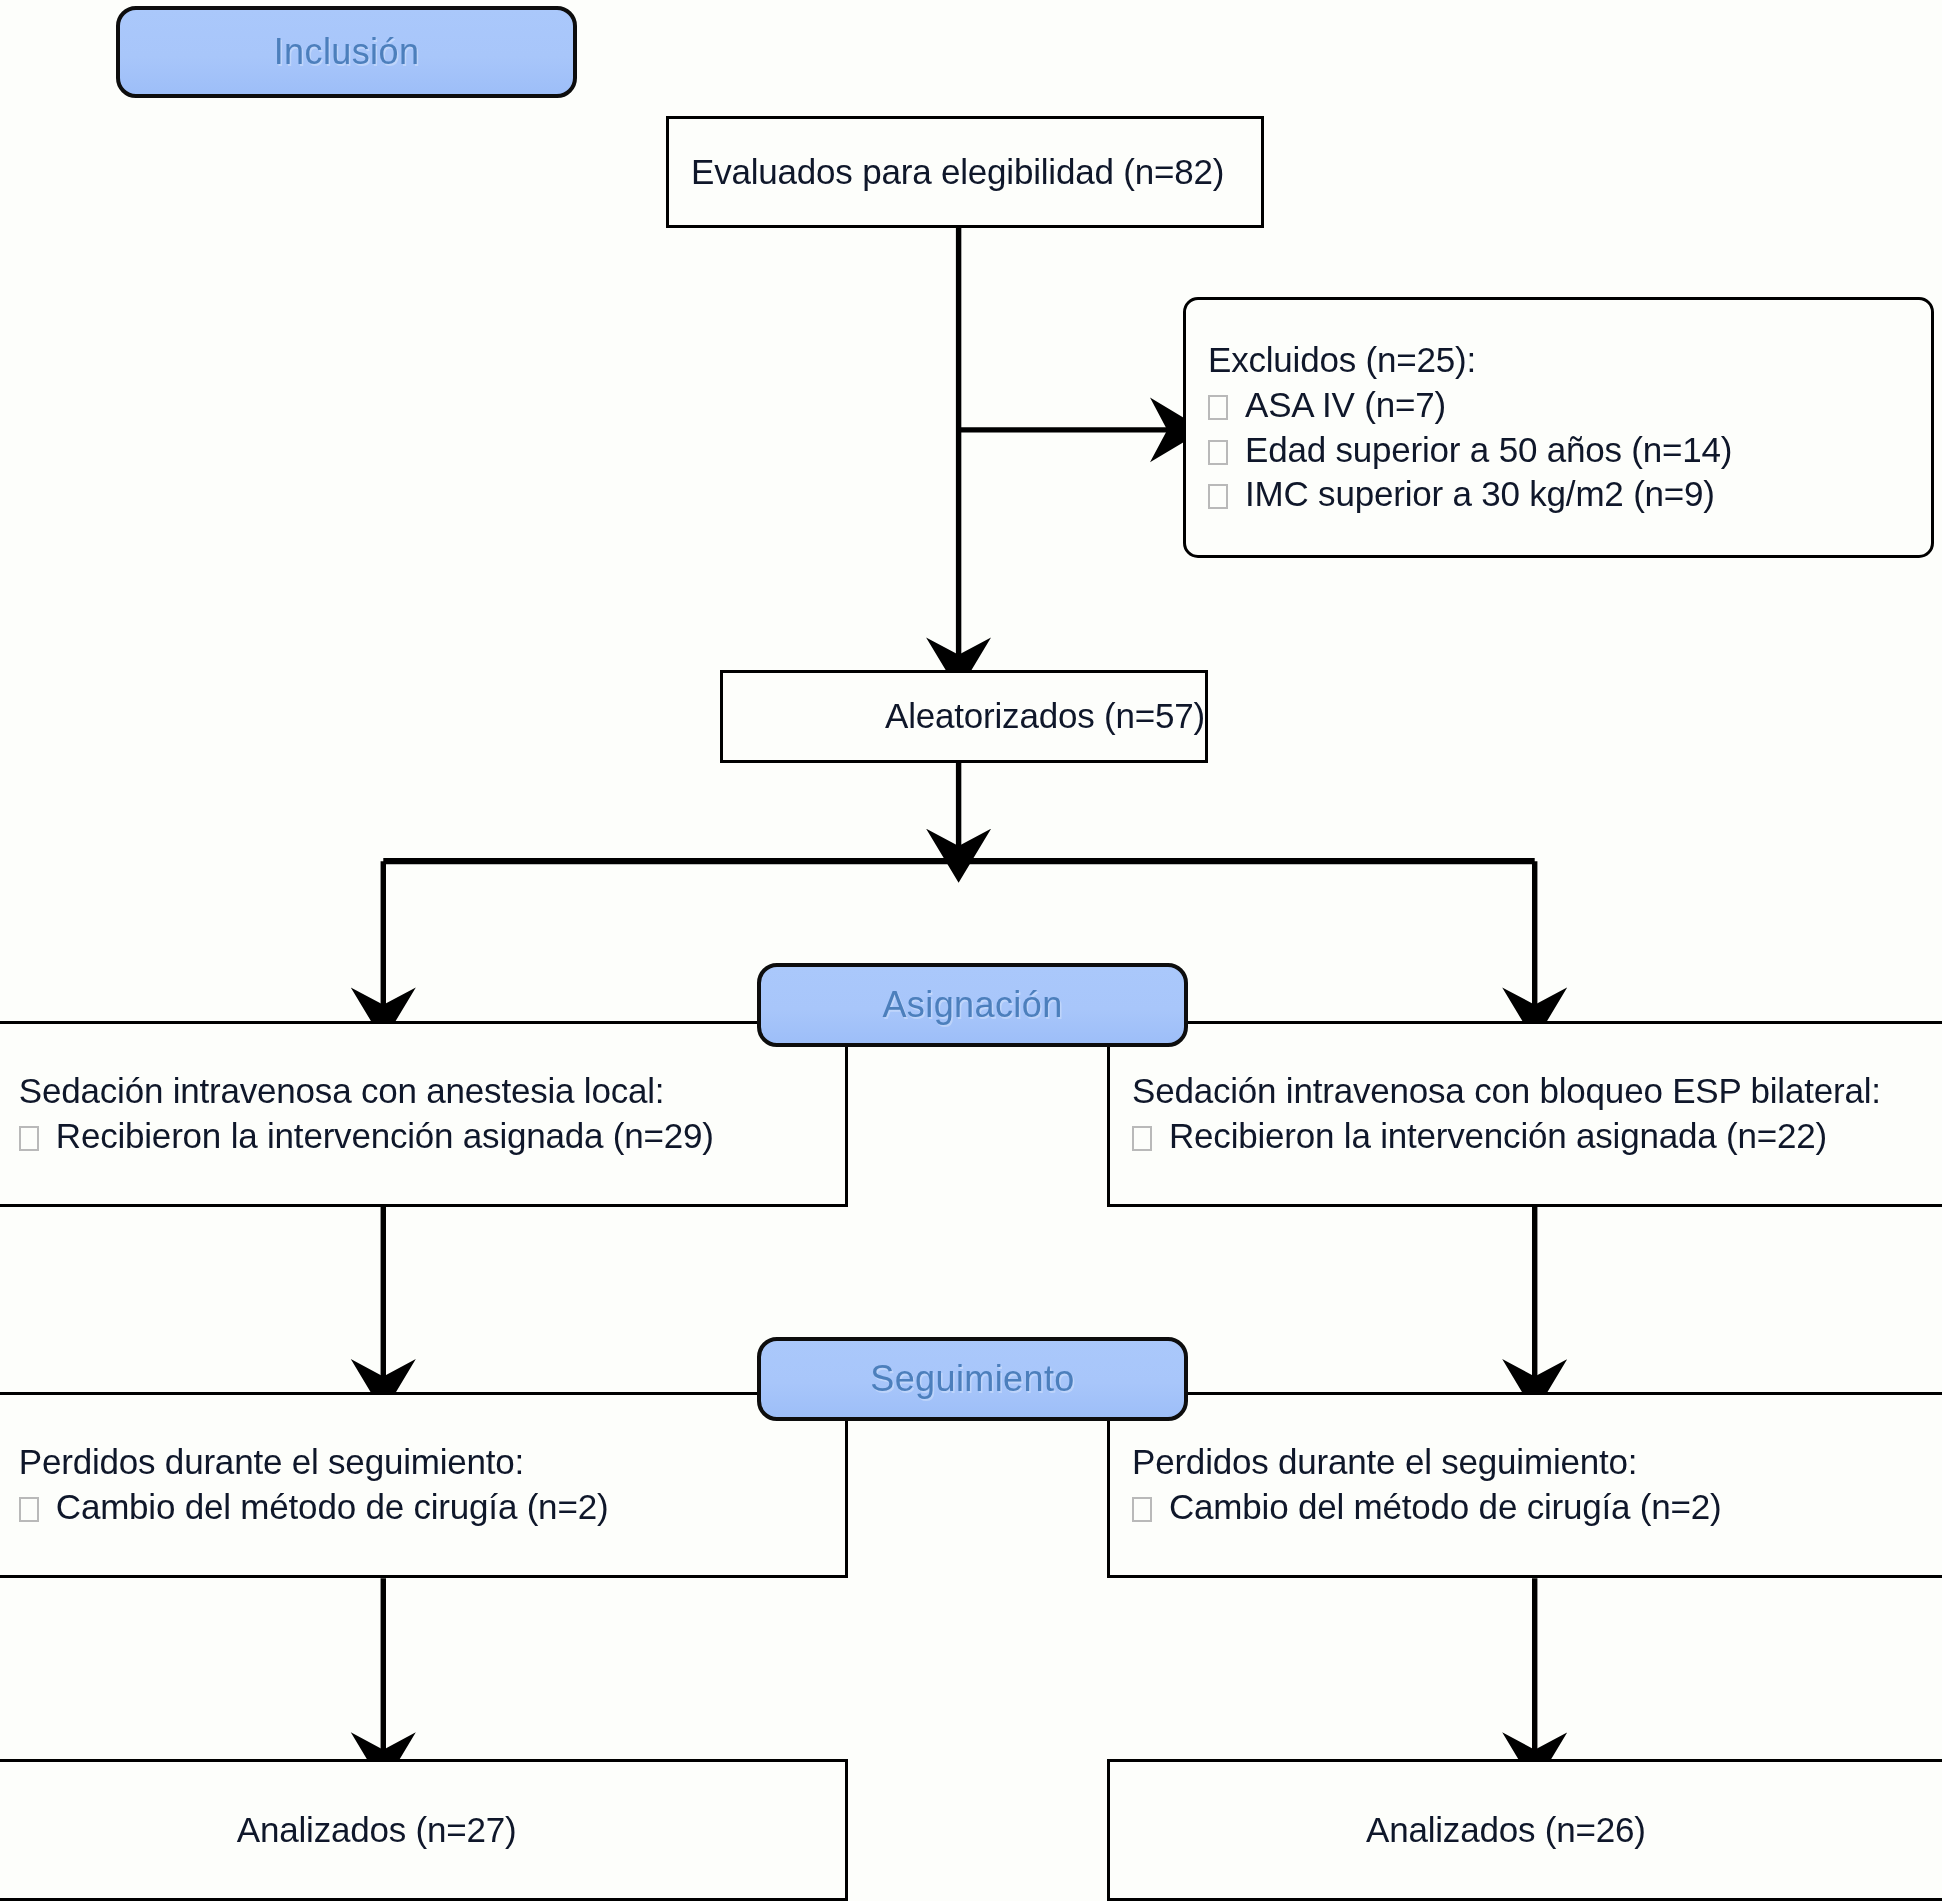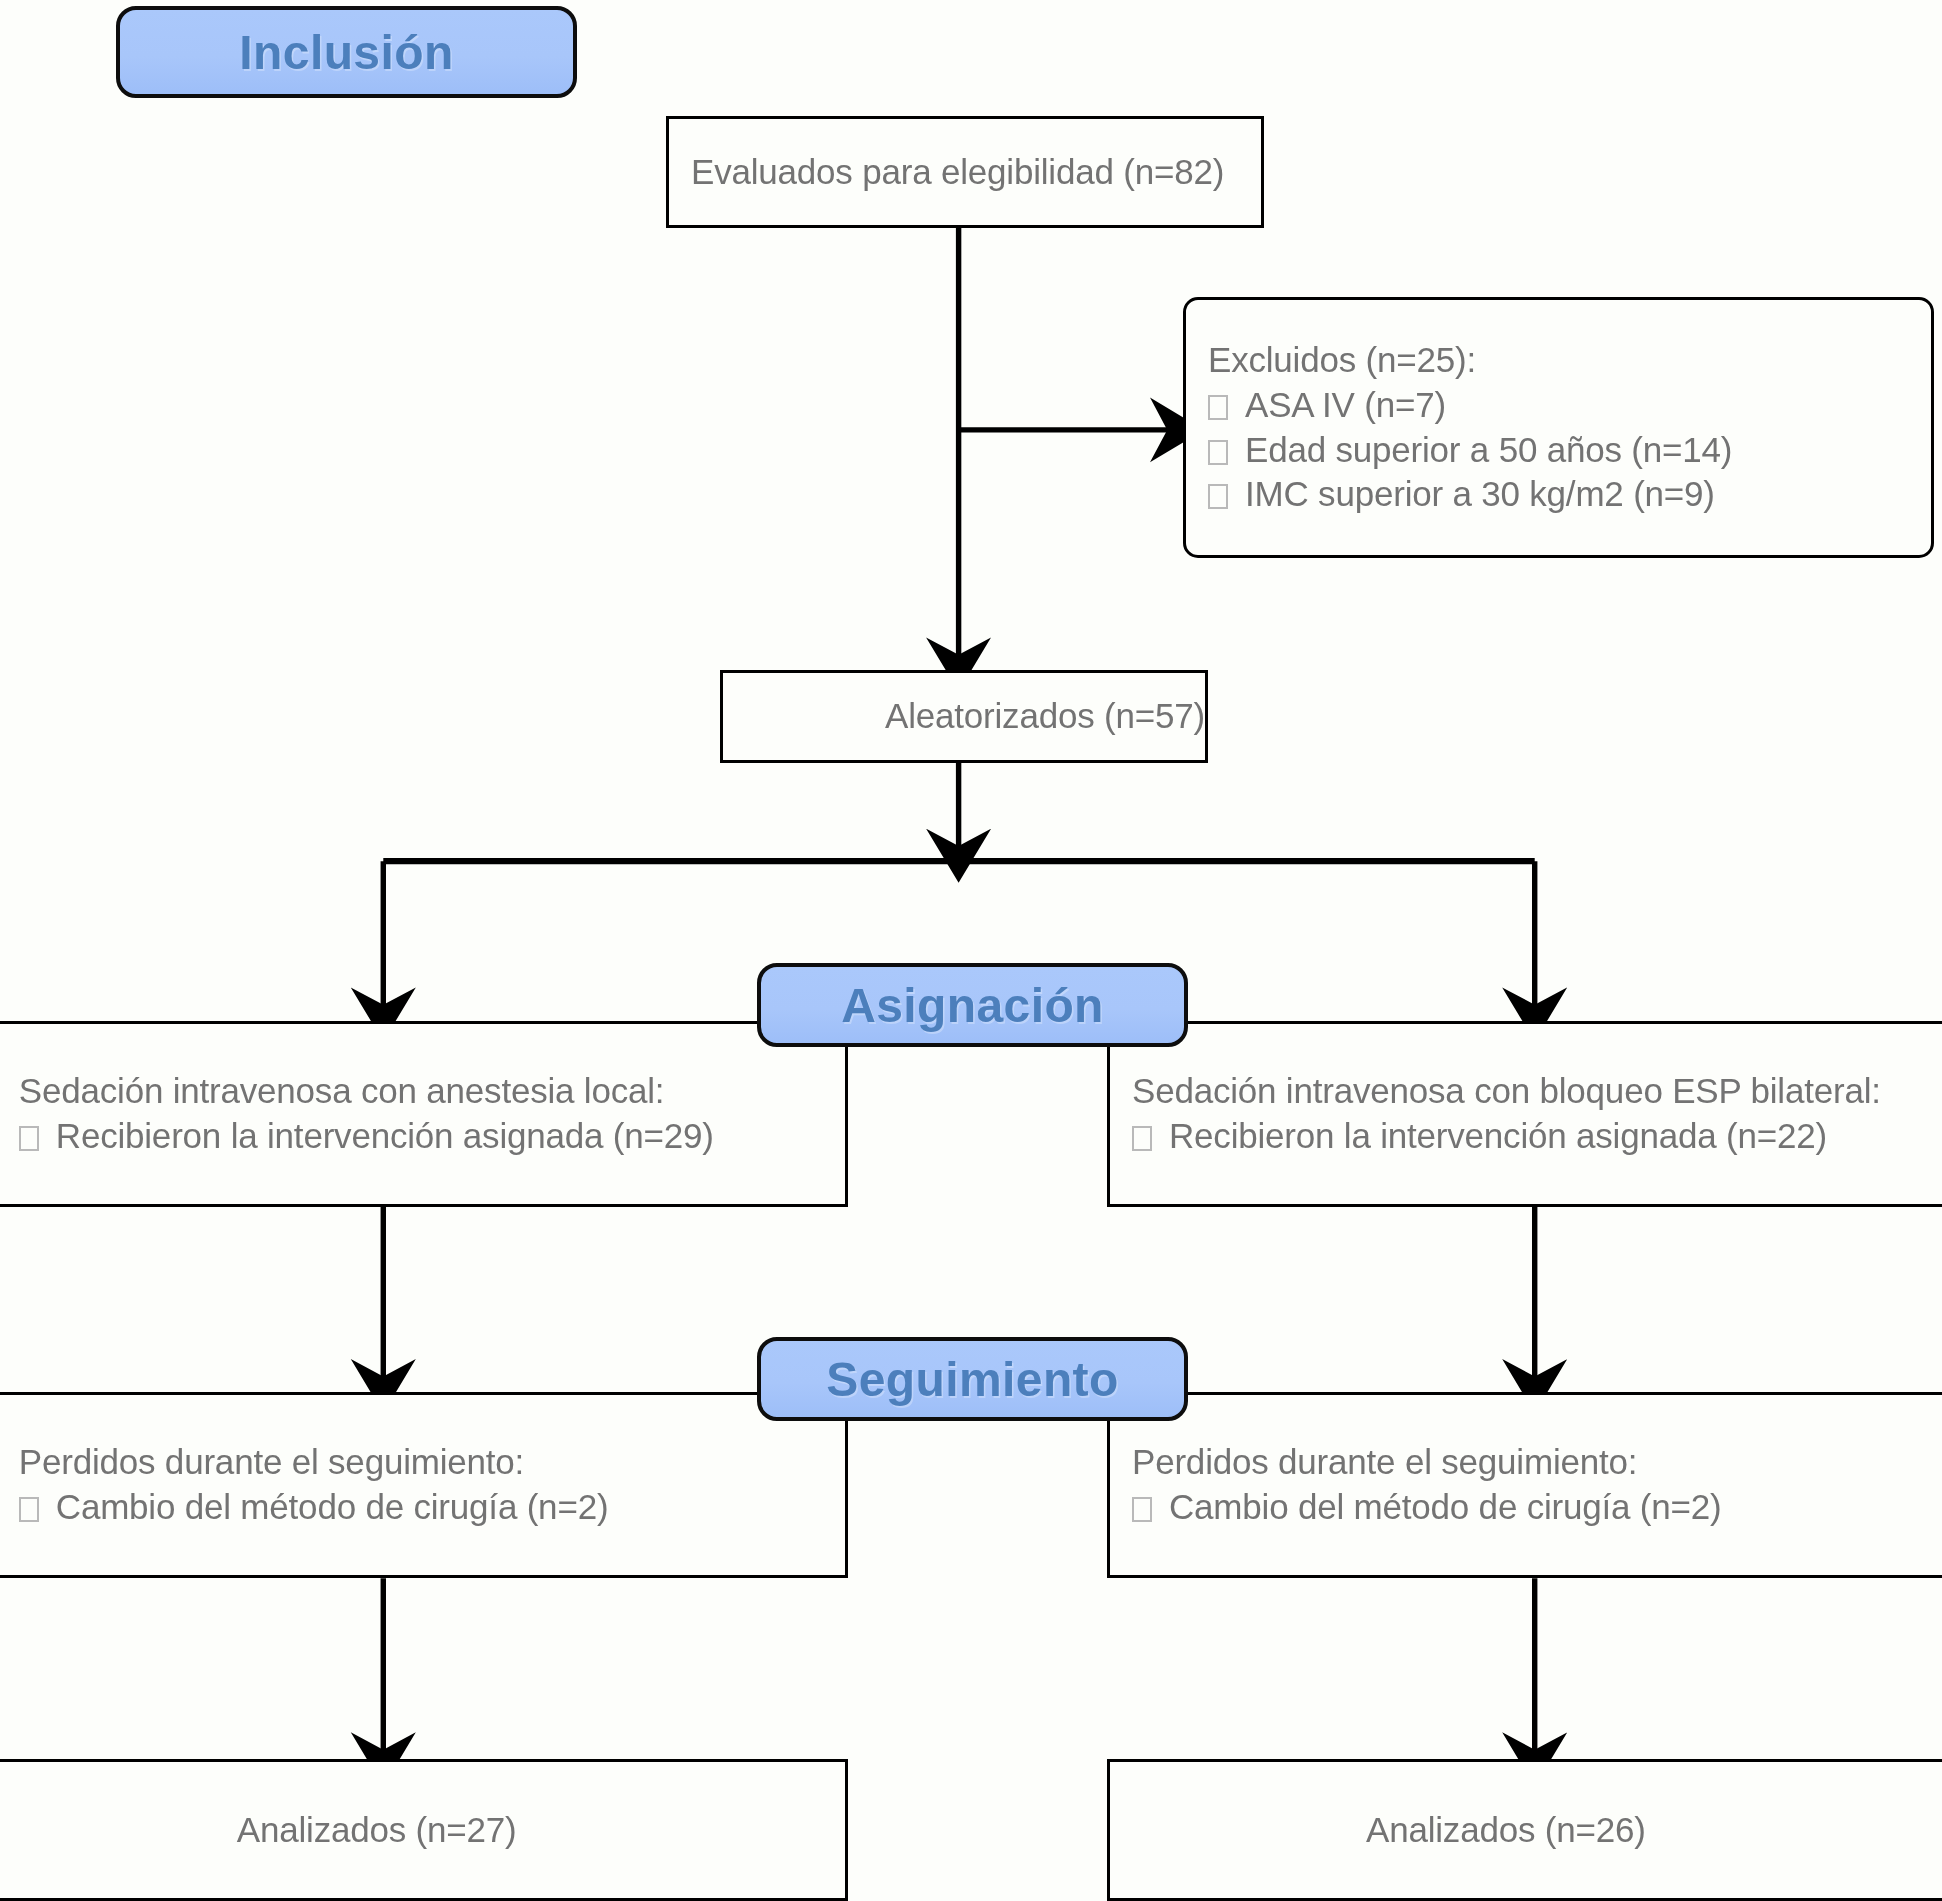--- a/index.html
+++ b/index.html
@@ -31,21 +31,21 @@
     z-index: 2;
     background: #fdfefb;
     border: 3.9px solid #000;
     display: flex;
     flex-direction: column;
     justify-content: center;
   }
   .node .line {
     font-size: 35px;
     line-height: 1.28;
-    color: #737373;
+    color: #0f172a;
     white-space: nowrap;
     letter-spacing: -0.2px;
   }
   .node .pad { padding-left: 22px; }
   .node .center { text-align: right; }
 
   
   .bullet-row {
     display: flex;
     align-items: baseline;
@@ -65,22 +65,22 @@
   
   .stage {
     position: absolute;
     z-index: 5;
     border: 4.6px solid #0d0d0d;
     border-radius: 20px;
     background: linear-gradient(180deg, #aac8fb 0%, #a8c6fa 55%, #9dbef8 100%);
     display: flex;
     align-items: center;
     justify-content: center;
-    font-weight: bold;
-    font-size: 48px;
+    font-weight: normal;
+    font-size: 36px;
     color: #4c7fbc;
     text-shadow: 1.5px 1.5px 0 rgba(255,255,255,0.28);
     letter-spacing: 0.4px;
   }
 </style>
 </head>
 <body>
 
 <div id="canvas">
 

